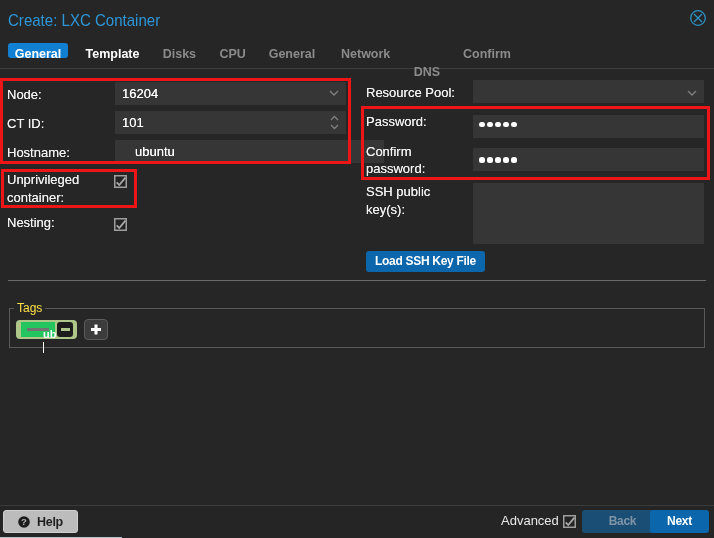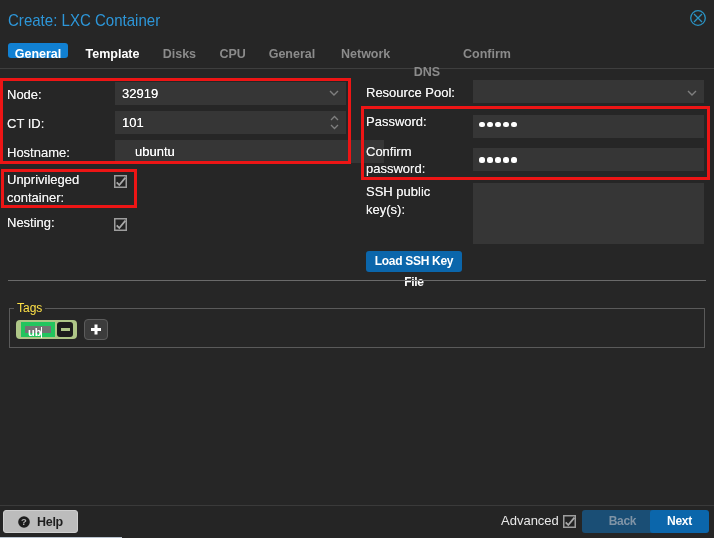--- a/index.html
+++ b/index.html
@@ -27,21 +27,21 @@
 <div class="tabt" style="left:8px; width:60px; background:#1180d2; border-radius:3px; color:#fff; text-align:center;">General</div>
 <div class="tabt" style="left:85.5px; color:#fff;">Template</div>
 <div class="tabt" style="left:162.7px; color:#8b8b8b;">Disks</div>
 <div class="tabt" style="left:219.5px; color:#8b8b8b;">CPU</div>
 <div class="tabt" style="left:268.7px; color:#8b8b8b;">General</div>
 <div class="tabt" style="left:341px; color:#8b8b8b;">Network</div>
 <div class="tabt" style="left:413.7px; color:#8b8b8b;margin-top:18px;">DNS</div>
 <div class="tabt" style="left:463px; color:#8b8b8b;">Confirm</div>
 
 <div class="lbl" style="left:7px; top:86.3px;">Node:</div>
-<div class="field" style="left:115px; top:82px; width:231px; height:23px; line-height:23px; padding-left:7px;">32919</div>
+<div class="field" style="left:115px; top:82px; width:231px; height:23px; line-height:23px; padding-left:7px;">16204</div>
 <svg class="abs" style="left:327.5px; top:89px;" width="12" height="8" viewBox="0 0 12 8">
     <path d="M2 2 L6 6 L10 2" fill="none" stroke="#7f7f7f" stroke-width="1.4"></path>
   </svg>
 
 <div class="lbl" style="left:7px; top:115.3px;">CT ID:</div>
 <div class="field" style="left:115px; top:111px; width:231px; height:23px; line-height:23px; padding-left:7px;">101</div>
 <svg class="abs" style="left:328.5px; top:114px;" width="11" height="17" viewBox="0 0 11 17">
   <path d="M2 6 L5.5 2.5 L9 6" fill="none" stroke="#7f7f7f" stroke-width="1.3"></path>
   <path d="M2 11 L5.5 14.5 L9 11" fill="none" stroke="#7f7f7f" stroke-width="1.3"></path>
 </svg>
@@ -71,29 +71,29 @@
 <div class="field" style="left:473px; top:115px; width:231px; height:23px;"></div>
 <div class="abs" style="left:478.5px; top:121.7px; line-height:0; white-space:nowrap;"><span class="dot"></span><span class="dot"></span><span class="dot"></span><span class="dot"></span><span class="dot"></span></div>
 
 <div class="lbl" style="left:366px; top:142.7px;">Confirm<br>password:</div>
 <div class="field" style="left:473px; top:148px; width:231px; height:23px;"></div>
 <div class="abs" style="left:478.5px; top:157.4px; line-height:0; white-space:nowrap;"><span class="dot"></span><span class="dot"></span><span class="dot"></span><span class="dot"></span><span class="dot"></span></div>
 
 <div class="lbl" style="left:366px; top:183.3px;">SSH public<br>key(s):</div>
 <div class="field" style="left:473px; top:183px; width:231px; height:61px;"></div>
 
-<div class="abs" style="left:366px; top:251px; width:96px; height:21px; background:#0b66ab; border-radius:3px; color:#fff; font-size:12px; font-weight:700; letter-spacing:-0.3px; text-align:center; line-height:21px;">Load SSH Key File</div>
+<div class="abs" style="left:366px; top:251px; width:119px; height:21px; background:#0b66ab; border-radius:3px; color:#fff; font-size:12px; font-weight:700; letter-spacing:-0.3px; text-align:center; line-height:21px;">Load SSH Key File</div>
 
 <div class="abs" style="left:8px; top:280px; width:698px; height:1px; background:#6a6a6a;"></div>
 
 <fieldset class="abs" style="left:9px; top:301px; width:696px; height:47px; border:1px solid #5a5a5a; padding:0;">
   <legend style="margin-left:4px; padding:0 3px; color:#fde047; font-size:12px;">Tags</legend>
 </fieldset>
 <div class="abs" style="left:16px; top:320px; width:61px; height:19px; background:#aec687; border-radius:4px;"></div>
-<div class="abs" style="left:21px; top:322px; width:34px; height:15px; background:#737373; border:4px solid #22c55e; color:#fff; font-size:11px; line-height:13px; padding-left:3px; font-weight:700;">ub<span style="display:inline-block;width:1px;height:11px;background:#fff;vertical-align:-2px;"></span></div>
+<div class="abs" style="left:21px; top:322px; width:34px; height:15px; background:#737373; border:6px solid #22c55e; color:#fff; font-size:11px; line-height:13px; padding-left:16px; font-weight:700;">ub<span style="display:inline-block;width:1px;height:11px;background:#fff;vertical-align:-2px;"></span></div>
 <div class="abs" style="left:57px; top:322px; width:16px; height:15px; background:#1c1c1c; border-radius:3px;">
   <div style="position:absolute; left:3.5px; top:6px; width:9px; height:3px; background:#aec687;"></div>
 </div>
 <div class="abs" style="left:84px; top:319px; width:24px; height:21px; background:#3c3c3c; border:1px solid #5c5c5c; border-radius:4px;"><svg width="22" height="19" viewBox="0 0 22 19">
       <path d="M11 4.5 V14.5 M6 9.5 H16" stroke="#fff" stroke-width="3"></path>
     </svg></div>
 
 <div class="abs" style="left:0; top:505px; width:714px; height:33px; border-top:1px solid #3a3a3a; background:#252525;"></div>
 <div class="abs" style="left:3px; top:509.5px; width:75px; height:23px; background:#bcbcbc; border:1px solid #cfcfcf; border-radius:3px;">
   <svg class="abs" style="left:13.5px; top:5px;" width="12" height="12" viewBox="0 0 12 12">

